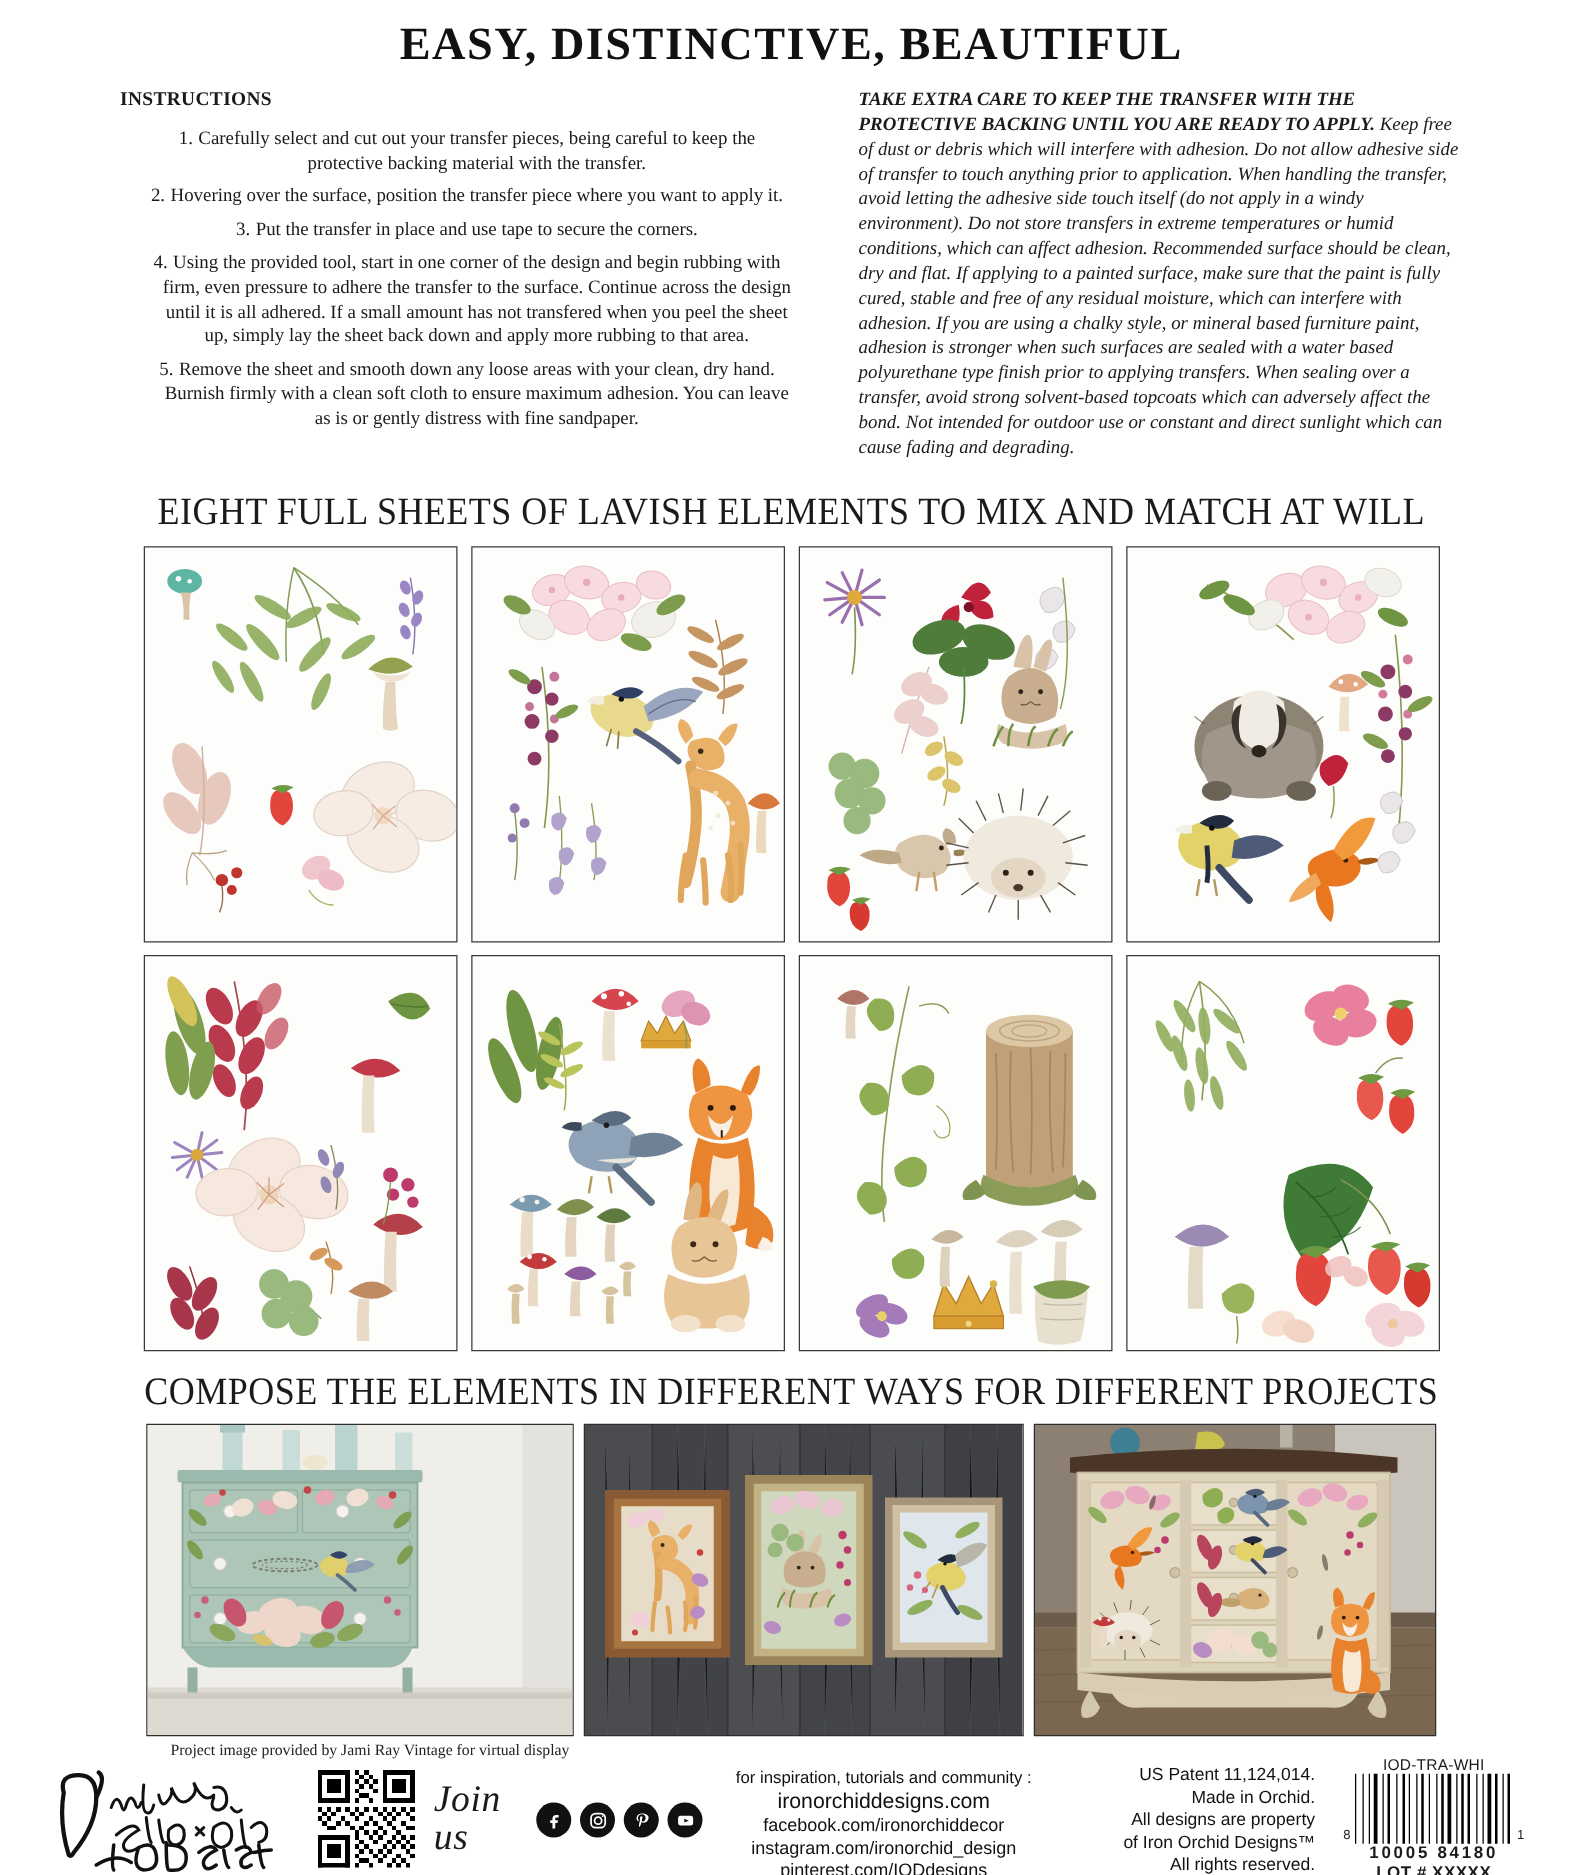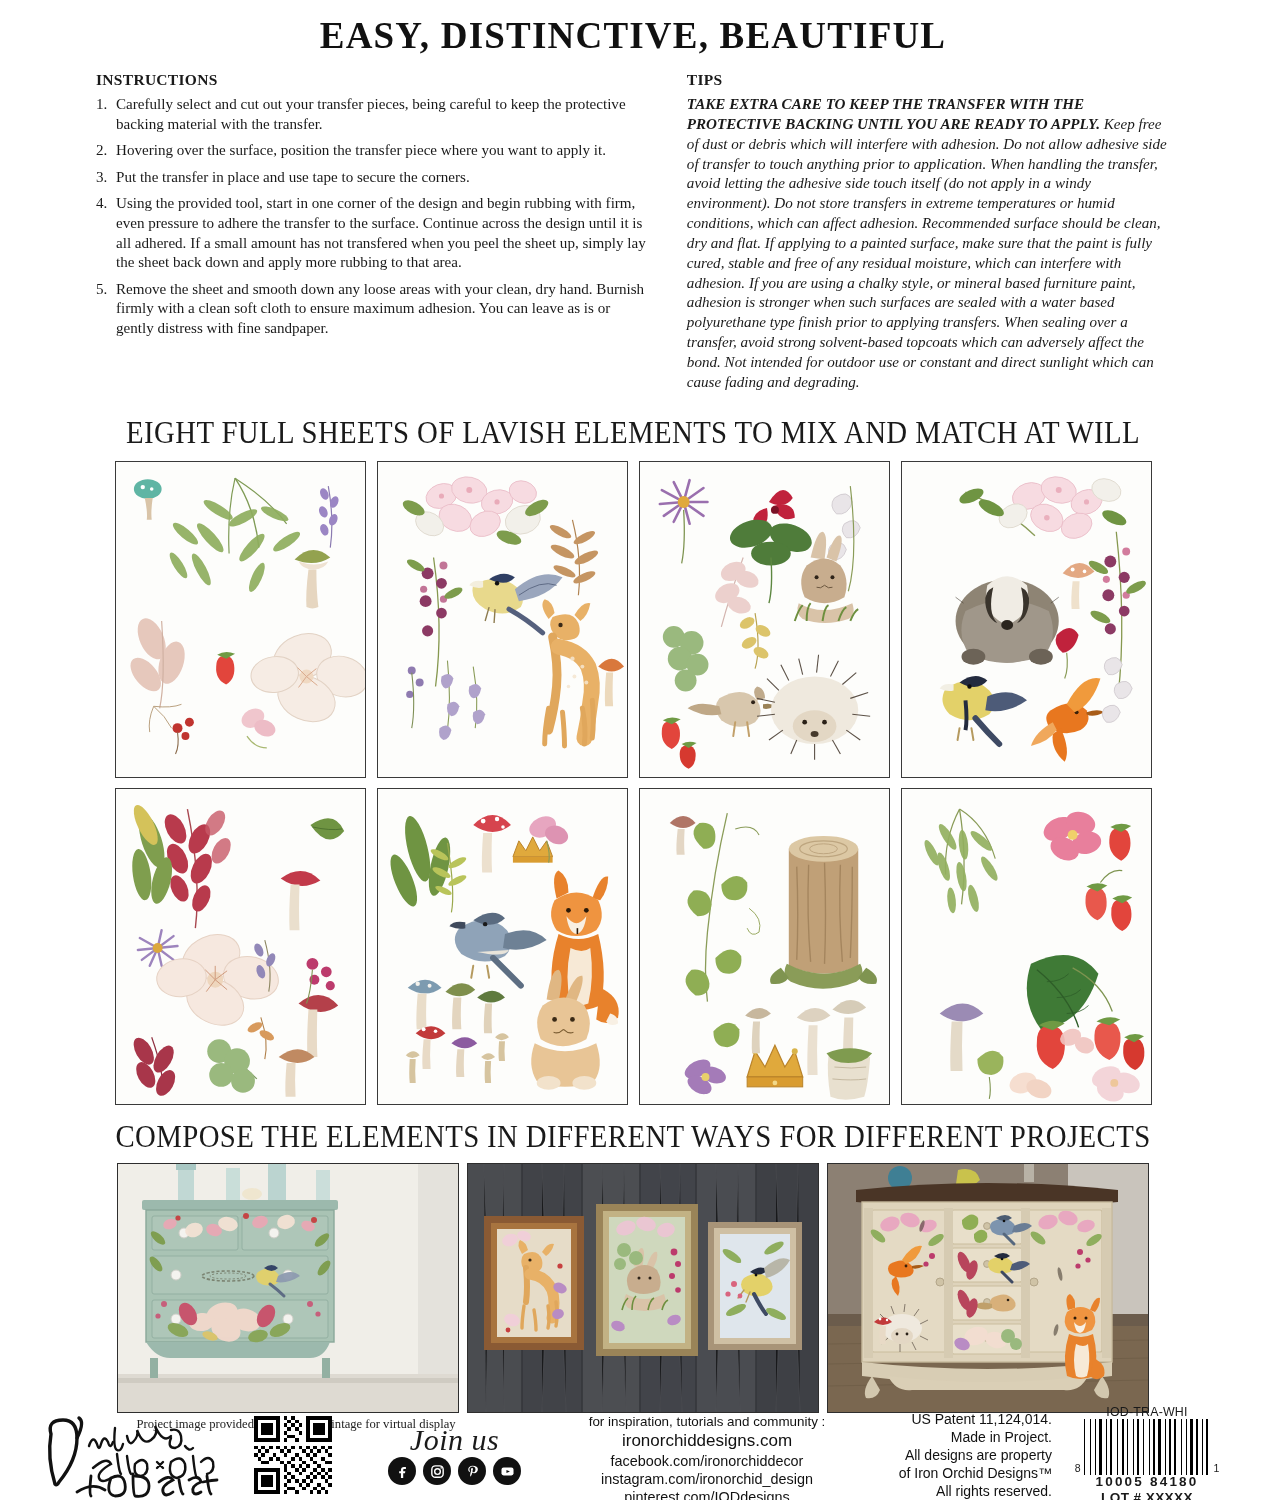--- a/index.html
+++ b/index.html
@@ -26,21 +26,21 @@
   }
 
   
   .cols { display: flex; padding: 14px 96px 0 96px; gap: 40px; }
   .col-left { width: 570px; }
   .col-right { width: 500px; }
   .sec-head {
     font-weight: bold; font-size: 15.5px; letter-spacing: .3px;
     margin-bottom: 6px;
   }
-  ol.steps { margin: 0; padding: 0; list-style: none; }
+  ol.steps { margin: 13px; padding: 0; list-style: none; text-align: center; }
   ol.steps li {
     font-size: 15.1px; line-height: 1.30;
     margin-bottom: 7px;
     padding-left: 20px; text-indent: -20px;
   }
   ol.steps li .num { display: inline-block; width: 20px; text-indent: 0; }
   .tips-body { font-size: 15.1px; line-height: 1.315; text-align: left; font-style: italic; }
   .tips-body b { font-weight: bold; }
 
   
@@ -82,21 +82,21 @@
     text-align: center; font-size: 12.6px; margin-top: 4px; color: #222;
   }
 
   
   .footer {
     position: absolute; left: 0; right: 0; bottom: 0; height: 118px;
     display: flex; align-items: center; padding: 0 24px;
   }
   .f-sig { width: 215px; display:flex; align-items:center; justify-content:center; }
   .f-qr  { width: 108px; display:flex; align-items:center; justify-content:center; }
-  .f-join{ width: 215px; display:flex; flex-direction:column; align-items:center;justify-content:space-between; }
+  .f-join{ width: 215px; display:flex; flex-direction:row; align-items:center;justify-content:space-between; }
   .f-links{ flex: 1; text-align:center; }
   .f-legal{ width: 200px; text-align:right; }
   .f-bar  { width: 190px; text-align:center; }
 
   .sans { font-family: "Liberation Sans", sans-serif; }
   .f-links div { font-size: 14.4px; line-height: 1.26; color:#111; }
   .f-links .lead { font-size: 13.4px; margin-top: 28px; }
   .f-links .big { font-size: 17px; }
   .f-legal div { font-size: 14px; line-height: 1.30; color:#111; }
   .f-bar .sku { font-size: 12.4px; letter-spacing:.2px; }
@@ -126,21 +126,20 @@
       <div class="sec-head">INSTRUCTIONS</div>
       <ol class="steps" id="steps-list">
           <li><span class="num">1.</span>Carefully select and cut out your transfer pieces, being careful to keep the protective backing material with the transfer.</li>
           <li><span class="num">2.</span>Hovering over the surface, position the transfer piece where you want to apply it.</li>
           <li><span class="num">3.</span>Put the transfer in place and use tape to secure the corners.</li>
           <li><span class="num">4.</span>Using the provided tool, start in one corner of the design and begin rubbing with firm, even pressure to adhere the transfer to the surface. Continue across the design until it is all adhered. If a small amount has not transfered when you peel the sheet up, simply lay the sheet back down and apply more rubbing to that area.</li>
           <li><span class="num">5.</span>Remove the sheet and smooth down any loose areas with your clean, dry hand. Burnish firmly with a clean soft cloth to ensure maximum adhesion. You can leave as is or gently distress with fine sandpaper.</li>
         </ol>
     </div>
     <div class="col-right">
-      <div class="sec-head">TIPS</div>
       <div class="tips-body">
         <b>TAKE EXTRA CARE TO KEEP THE TRANSFER WITH THE PROTECTIVE BACKING UNTIL YOU ARE READY TO APPLY.</b><span> Keep free of dust or debris which will interfere with adhesion. Do not allow adhesive side of transfer to touch anything prior to application. When handling the transfer, avoid letting the adhesive side touch itself (do not apply in a windy environment). Do not store transfers in extreme temperatures or humid conditions, which can affect adhesion. Recommended surface should be clean, dry and flat. If applying to a painted surface, make sure that the paint is fully cured, stable and free of any residual moisture, which can interfere with adhesion. If you are using a chalky style, or mineral based furniture paint, adhesion is stronger when such surfaces are sealed with a water based polyurethane type finish prior to applying transfers. When sealing over a transfer, avoid strong solvent-based topcoats which can adversely affect the bond. Not intended for outdoor use or constant and direct sunlight which can cause fading and degrading.</span>
       </div>
     </div>
   </div>
 
   <div class="band-head" id="sheets-heading">EIGHT FULL SHEETS OF LAVISH ELEMENTS TO MIX AND MATCH AT WILL</div>
 
   <div class="sheets">
 
@@ -1509,21 +1508,21 @@
       <div class="lead">for inspiration, tutorials and community :</div>
       <div class="big">ironorchiddesigns.com</div>
       <div>facebook.com/ironorchiddecor</div>
       <div>instagram.com/ironorchid_design</div>
       <div>pinterest.com/IODdesigns</div>
       <div>Bit.ly/IODtv</div>
     </div>
 
     <div class="f-legal sans">
       <div>US Patent 11,124,014.</div>
-      <div>Made in Project.</div>
+      <div>Made in Orchid.</div>
       <div>All designs are property</div>
       <div>of Iron Orchid Designs™</div>
       <div>All rights reserved.</div>
     </div>
 
     <div class="f-bar sans">
       <div class="sku">IOD-TRA-WHI</div>
       <div class="barcode-wrap">
         <span class="bc-side">8</span>
         <span class="barcode" id="barcode">

